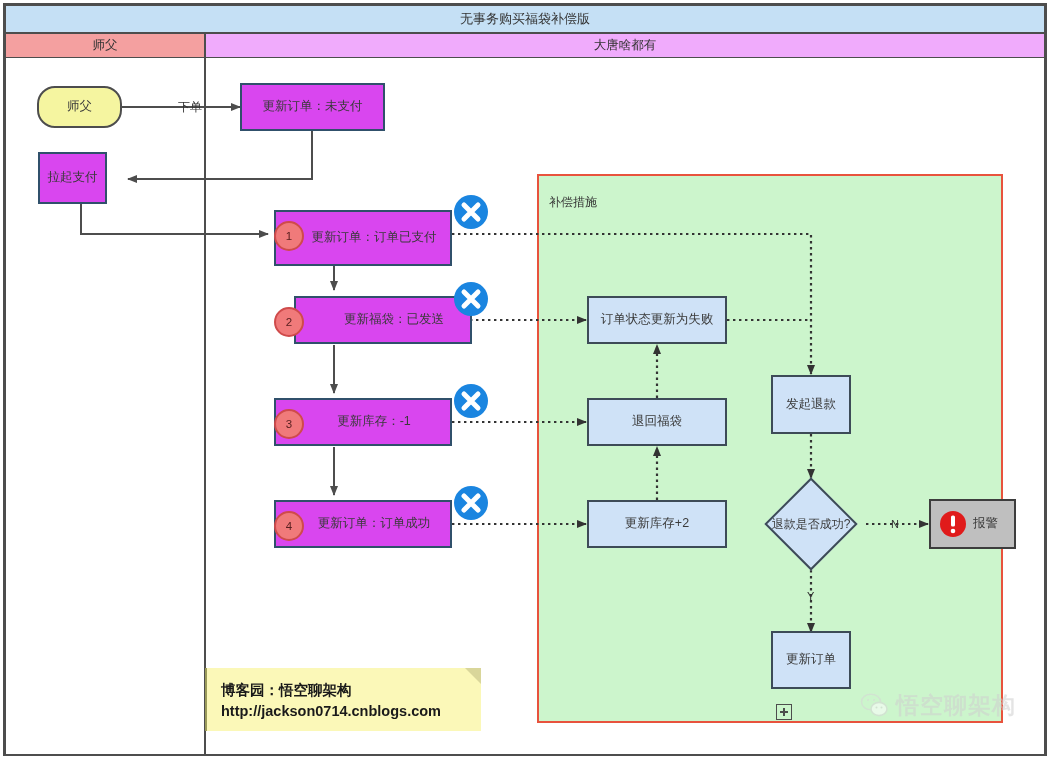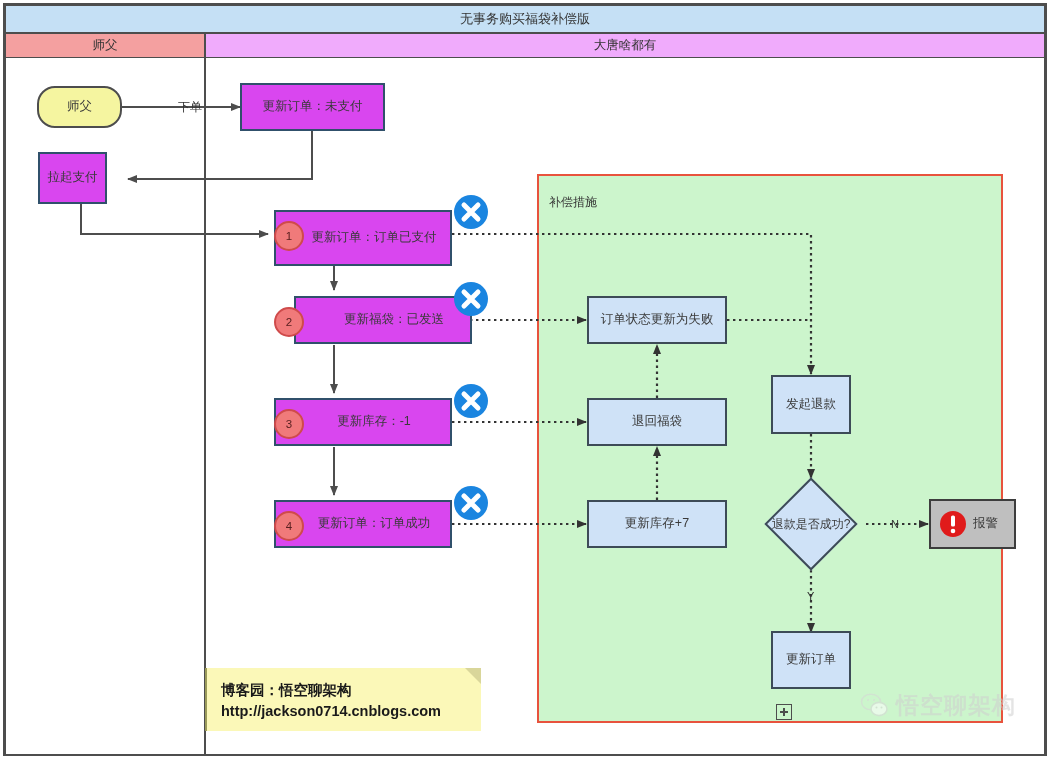--- a/index.html
+++ b/index.html
@@ -159,21 +159,21 @@
     <circle cx="18" cy="18" r="17" fill="#1a85e0"></circle>
     <path d="M11,11 L25,25 M25,11 L11,25" stroke="#fff" stroke-width="5" stroke-linecap="round"></path>
   </svg>
   <svg class="xmark" style="left:453px;top:485px;" viewBox="0 0 36 36">
     <circle cx="18" cy="18" r="17" fill="#1a85e0"></circle>
     <path d="M11,11 L25,25 M25,11 L11,25" stroke="#fff" stroke-width="5" stroke-linecap="round"></path>
   </svg>
 
   <div class="node task-light" style="left:587px;top:296px;width:140px;height:48px;">订单状态更新为失败</div>
   <div class="node task-light" style="left:587px;top:398px;width:140px;height:48px;">退回福袋</div>
-  <div class="node task-light" style="left:587px;top:500px;width:140px;height:48px;">更新库存+7</div>
+  <div class="node task-light" style="left:587px;top:500px;width:140px;height:48px;">更新库存+2</div>
   <div class="node task-light" style="left:771px;top:375px;width:80px;height:59px;">发起退款</div>
 
   <div class="diamond-wrap" style="left:778px;top:491px;width:66px;height:66px;">
     <div class="diamond"></div>
   </div>
   <div class="diamond-label" style="left:760px;top:491px;width:102px;height:66px;">退款是否成功?</div>
 
   <div class="node task-light" style="left:771px;top:631px;width:80px;height:58px;">更新订单</div>
 
   <div class="node alarm" style="left:929px;top:499px;width:87px;height:50px;justify-content:flex-start;padding-left:8px;">

